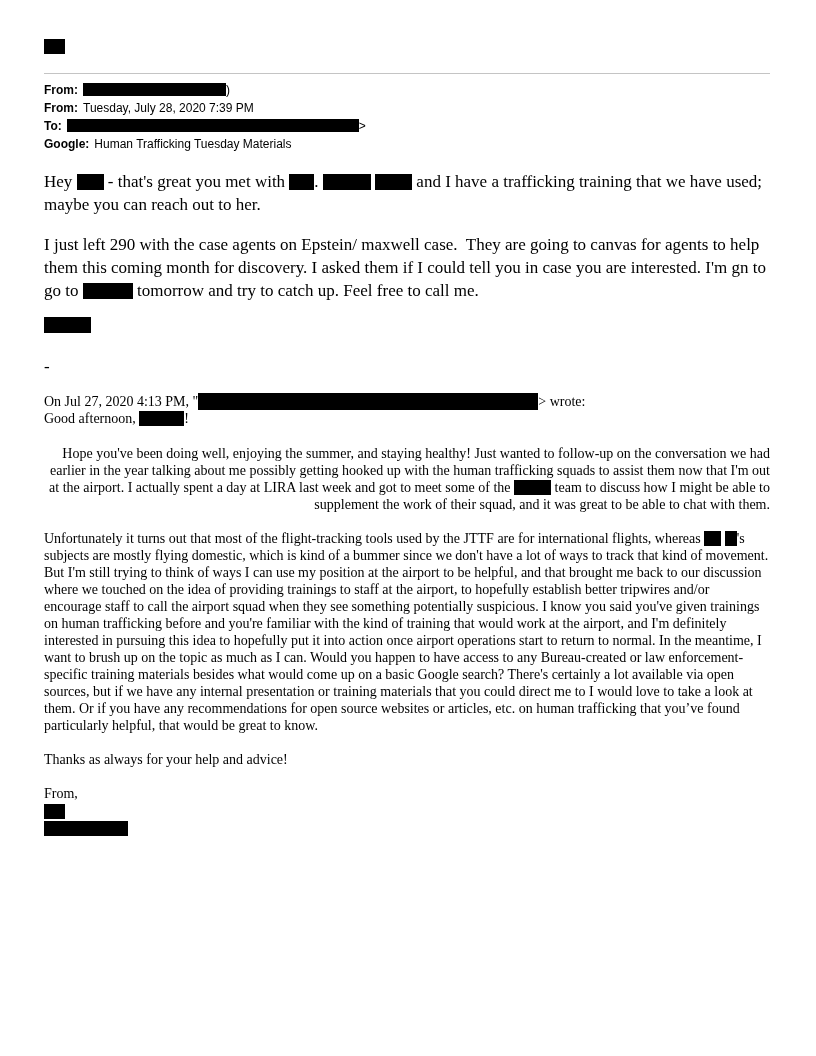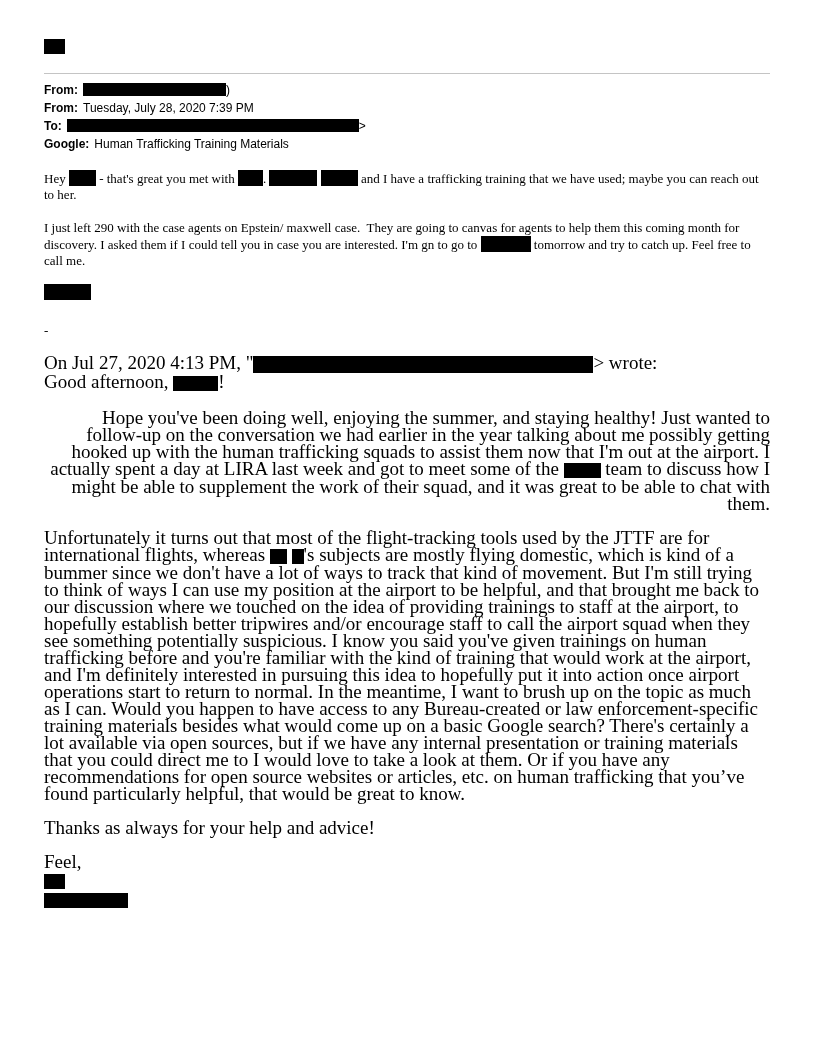--- a/index.html
+++ b/index.html
@@ -28,28 +28,28 @@
     border: none;
     border-top: 1px solid #c4c4c4;
     margin: 0 0 7px 0;
   }
 
   .hdr { font-family: "Liberation Sans", sans-serif; font-size: 12px; }
   .hdr p { margin: 0; line-height: 18px; }
   .hdr .hlabel { font-weight: bold; margin-right: 5px; }
   .hdr .redact { vertical-align: -2px; }
 
-  .reply { font-size: 13px; line-height: 16px; }
+  .reply { font-size: 17px; line-height: 23px; }
   .reply p { margin: 0; }
   .reply .para1 { margin-top: 17px; }
   .reply .para2 { margin-top: 17px; }
   .reply .sig-block { margin-top: 15px; line-height: 16px; }
   .reply .dash { margin-top: 22px; }
 
-  .quoted { font-size: 19px; line-height: 17px; }
+  .quoted { font-size: 14px; line-height: 17px; }
   .quoted p { margin: 0; }
   .quoted .attribution { margin-top: 15px; }
   .quoted .qpara1 { margin-top: 18px; text-align: right; }
   .quoted .qpara2 { margin-top: 17px; }
   .quoted .thanks { margin-top: 17px; }
   .quoted .closing { margin-top: 17px; }
   .quoted .sig-line { margin-top: 2px; line-height: 15px; }
   .quoted .attribution .redact { vertical-align: -4px; }
 </style>
 </head>
@@ -58,34 +58,34 @@
 <div class="page">
 
   <p class="top-row"><span class="redact" style="width: 21px; height: 15px;"></span></p>
 
   <hr class="hdr-divider">
 
   <div class="hdr">
     <p><span class="hlabel">From:</span><span><span class="redact" style="width: 143px; height: 13px;"></span>)</span></p>
     <p><span class="hlabel">From:</span><span>Tuesday, July 28, 2020 7:39 PM</span></p>
     <p><span class="hlabel">To:</span><span><span class="redact" style="width: 292px; height: 13px;"></span>&gt;</span></p>
-    <p><span class="hlabel">Google:</span><span>Human Trafficking Training Materials</span></p>
+    <p><span class="hlabel">Google:</span><span>Human Trafficking Tuesday Materials</span></p>
   </div>
 
   <div class="reply">
     <p class="para1">Hey <span class="redact" style="width: 27px; height: 16px;"></span> - that's great you met with <span class="redact" style="width: 25px; height: 16px;"></span>. <span class="redact" style="width: 48px; height: 16px;"></span> <span class="redact" style="width: 37px; height: 16px;"></span> and I have a trafficking training that we have used; maybe you can reach out to her.</p>
     <p class="para2">I just left 290 with the case agents on Epstein/ maxwell case.&nbsp; They are going to canvas for agents to help them this coming month for discovery. I asked them if I could tell you in case you are interested. I'm gn to go to <span class="redact" style="width: 50px; height: 16px;"></span> tomorrow and try to catch up. Feel free to call me.</p>
     <p class="sig-block"><span class="redact" style="width: 47px; height: 16px;"></span></p>
     <p class="dash">-</p>
   </div>
 
   <div class="quoted">
     <p class="attribution">On Jul 27, 2020 4:13 PM, "<span class="redact" style="width: 340px; height: 17px;"></span>&gt; wrote:</p>
     <p class="greeting">Good afternoon, <span class="redact" style="width: 45px; height: 15px;"></span>!</p>
     <p class="qpara1">Hope you've been doing well, enjoying the summer, and staying healthy! Just wanted to follow-up on the conversation we had earlier in the year talking about me possibly getting hooked up with the human trafficking squads to assist them now that I'm out at the airport. I actually spent a day at LIRA last week and got to meet some of the <span class="redact" style="width: 37px; height: 15px;"></span> team to discuss how I might be able to supplement the work of their squad, and it was great to be able to chat with them.</p>
     <p class="qpara2">Unfortunately it turns out that most of the flight-tracking tools used by the JTTF are for international flights, whereas <span class="redact" style="width: 17px; height: 15px;"></span> <span class="redact" style="width: 12px; height: 15px;"></span>'s subjects are mostly flying domestic, which is kind of a bummer since we don't have a lot of ways to track that kind of movement. But I'm still trying to think of ways I can use my position at the airport to be helpful, and that brought me back to our discussion where we touched on the idea of providing trainings to staff at the airport, to hopefully establish better tripwires and/or encourage staff to call the airport squad when they see something potentially suspicious. I know you said you've given trainings on human trafficking before and you're familiar with the kind of training that would work at the airport, and I'm definitely interested in pursuing this idea to hopefully put it into action once airport operations start to return to normal. In the meantime, I want to brush up on the topic as much as I can. Would you happen to have access to any Bureau-created or law enforcement-specific training materials besides what would come up on a basic Google search? There's certainly a lot available via open sources, but if we have any internal presentation or training materials that you could direct me to I would love to take a look at them. Or if you have any recommendations for open source websites or articles, etc. on human trafficking that you’ve found particularly helpful, that would be great to know.</p>
     <p class="thanks">Thanks as always for your help and advice!</p>
-    <p class="closing">Feel,</p>
+    <p class="closing">From,</p>
     <p class="sig-line"><span class="redact" style="width: 21px; height: 15px;"></span></p>
     <p class="sig-line"><span class="redact" style="width: 84px; height: 15px;"></span></p>
   </div>
 
 </div>
 
 </body></html>

